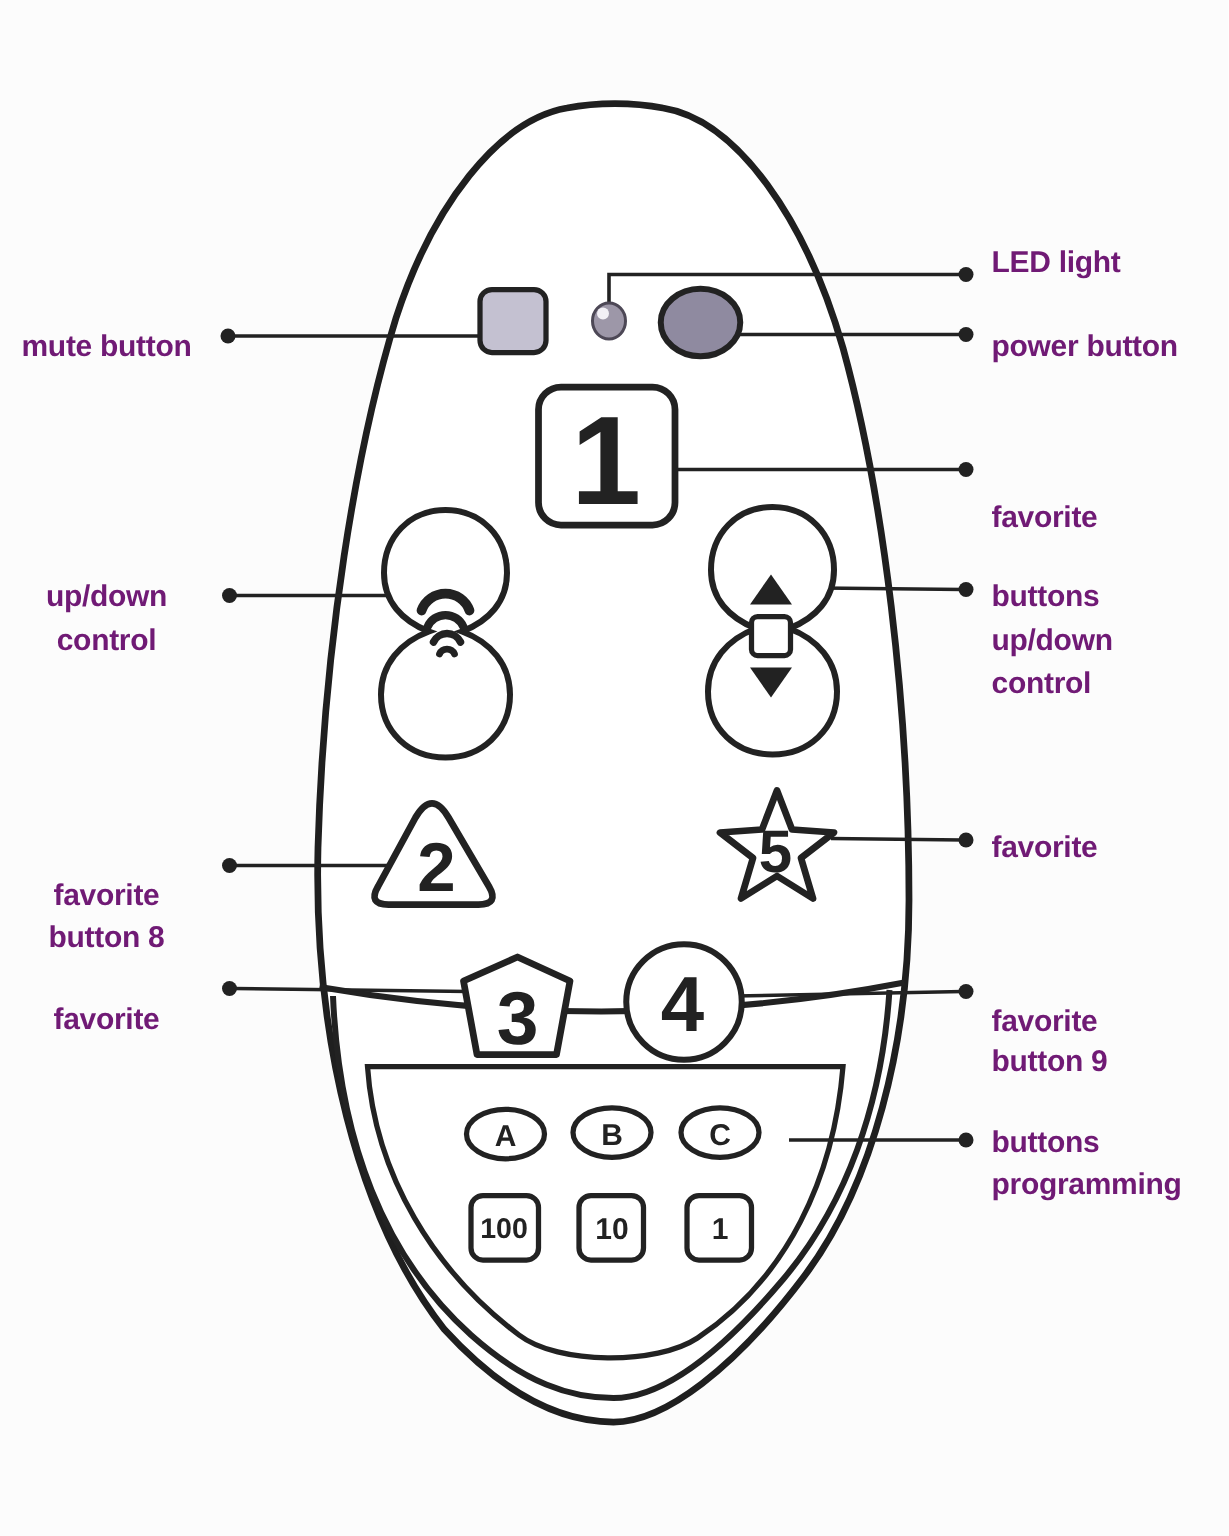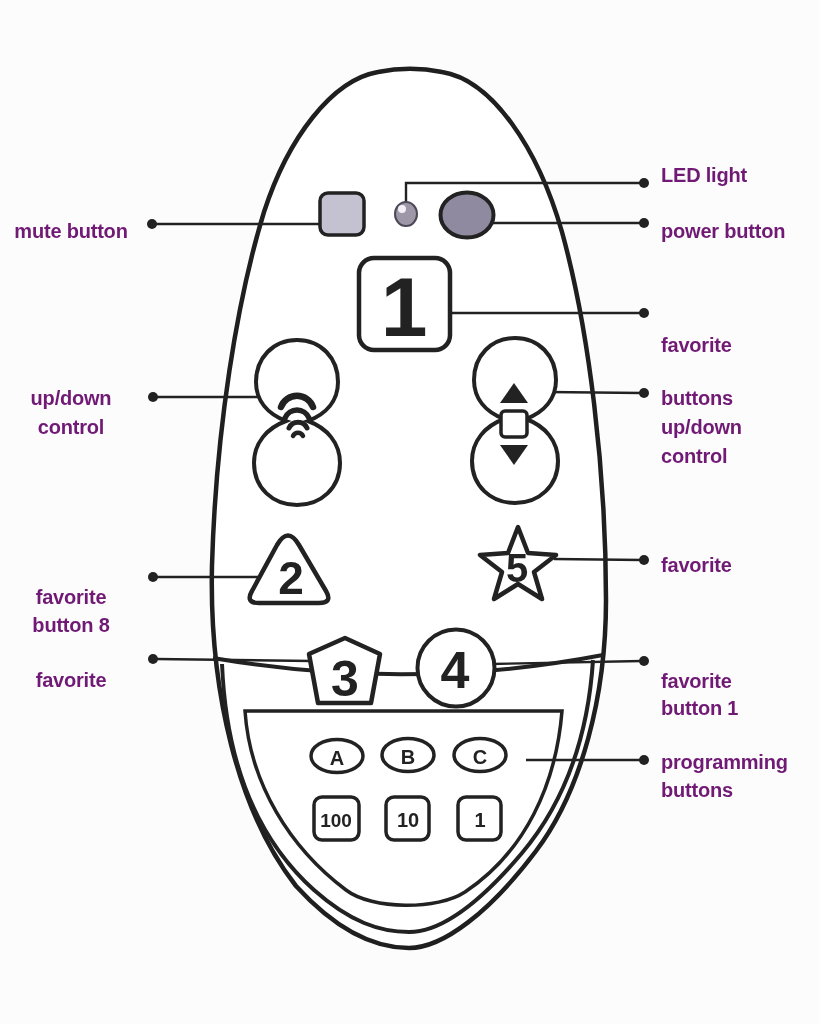--- a/index.html
+++ b/index.html
@@ -184,20 +184,20 @@
   <div class="callout right" style="top:384px">
     <div>buttons</div>
     <div>up/down</div>
     <div>control</div>
   </div>
   <div class="callout right" style="top:551px">
     <span>favorite</span>
   </div>
   <div class="callout right" style="top:668px;line-height:27px">
     <div>favorite</div>
-    <div>button 1</div>
+    <div>button 9</div>
   </div>
   <div class="callout right" style="top:748px;line-height:28px">
+    <div>buttons</div>
     <div>programming</div>
-    <div>buttons</div>
   </div>
 
 </div>
 
 </body></html>

